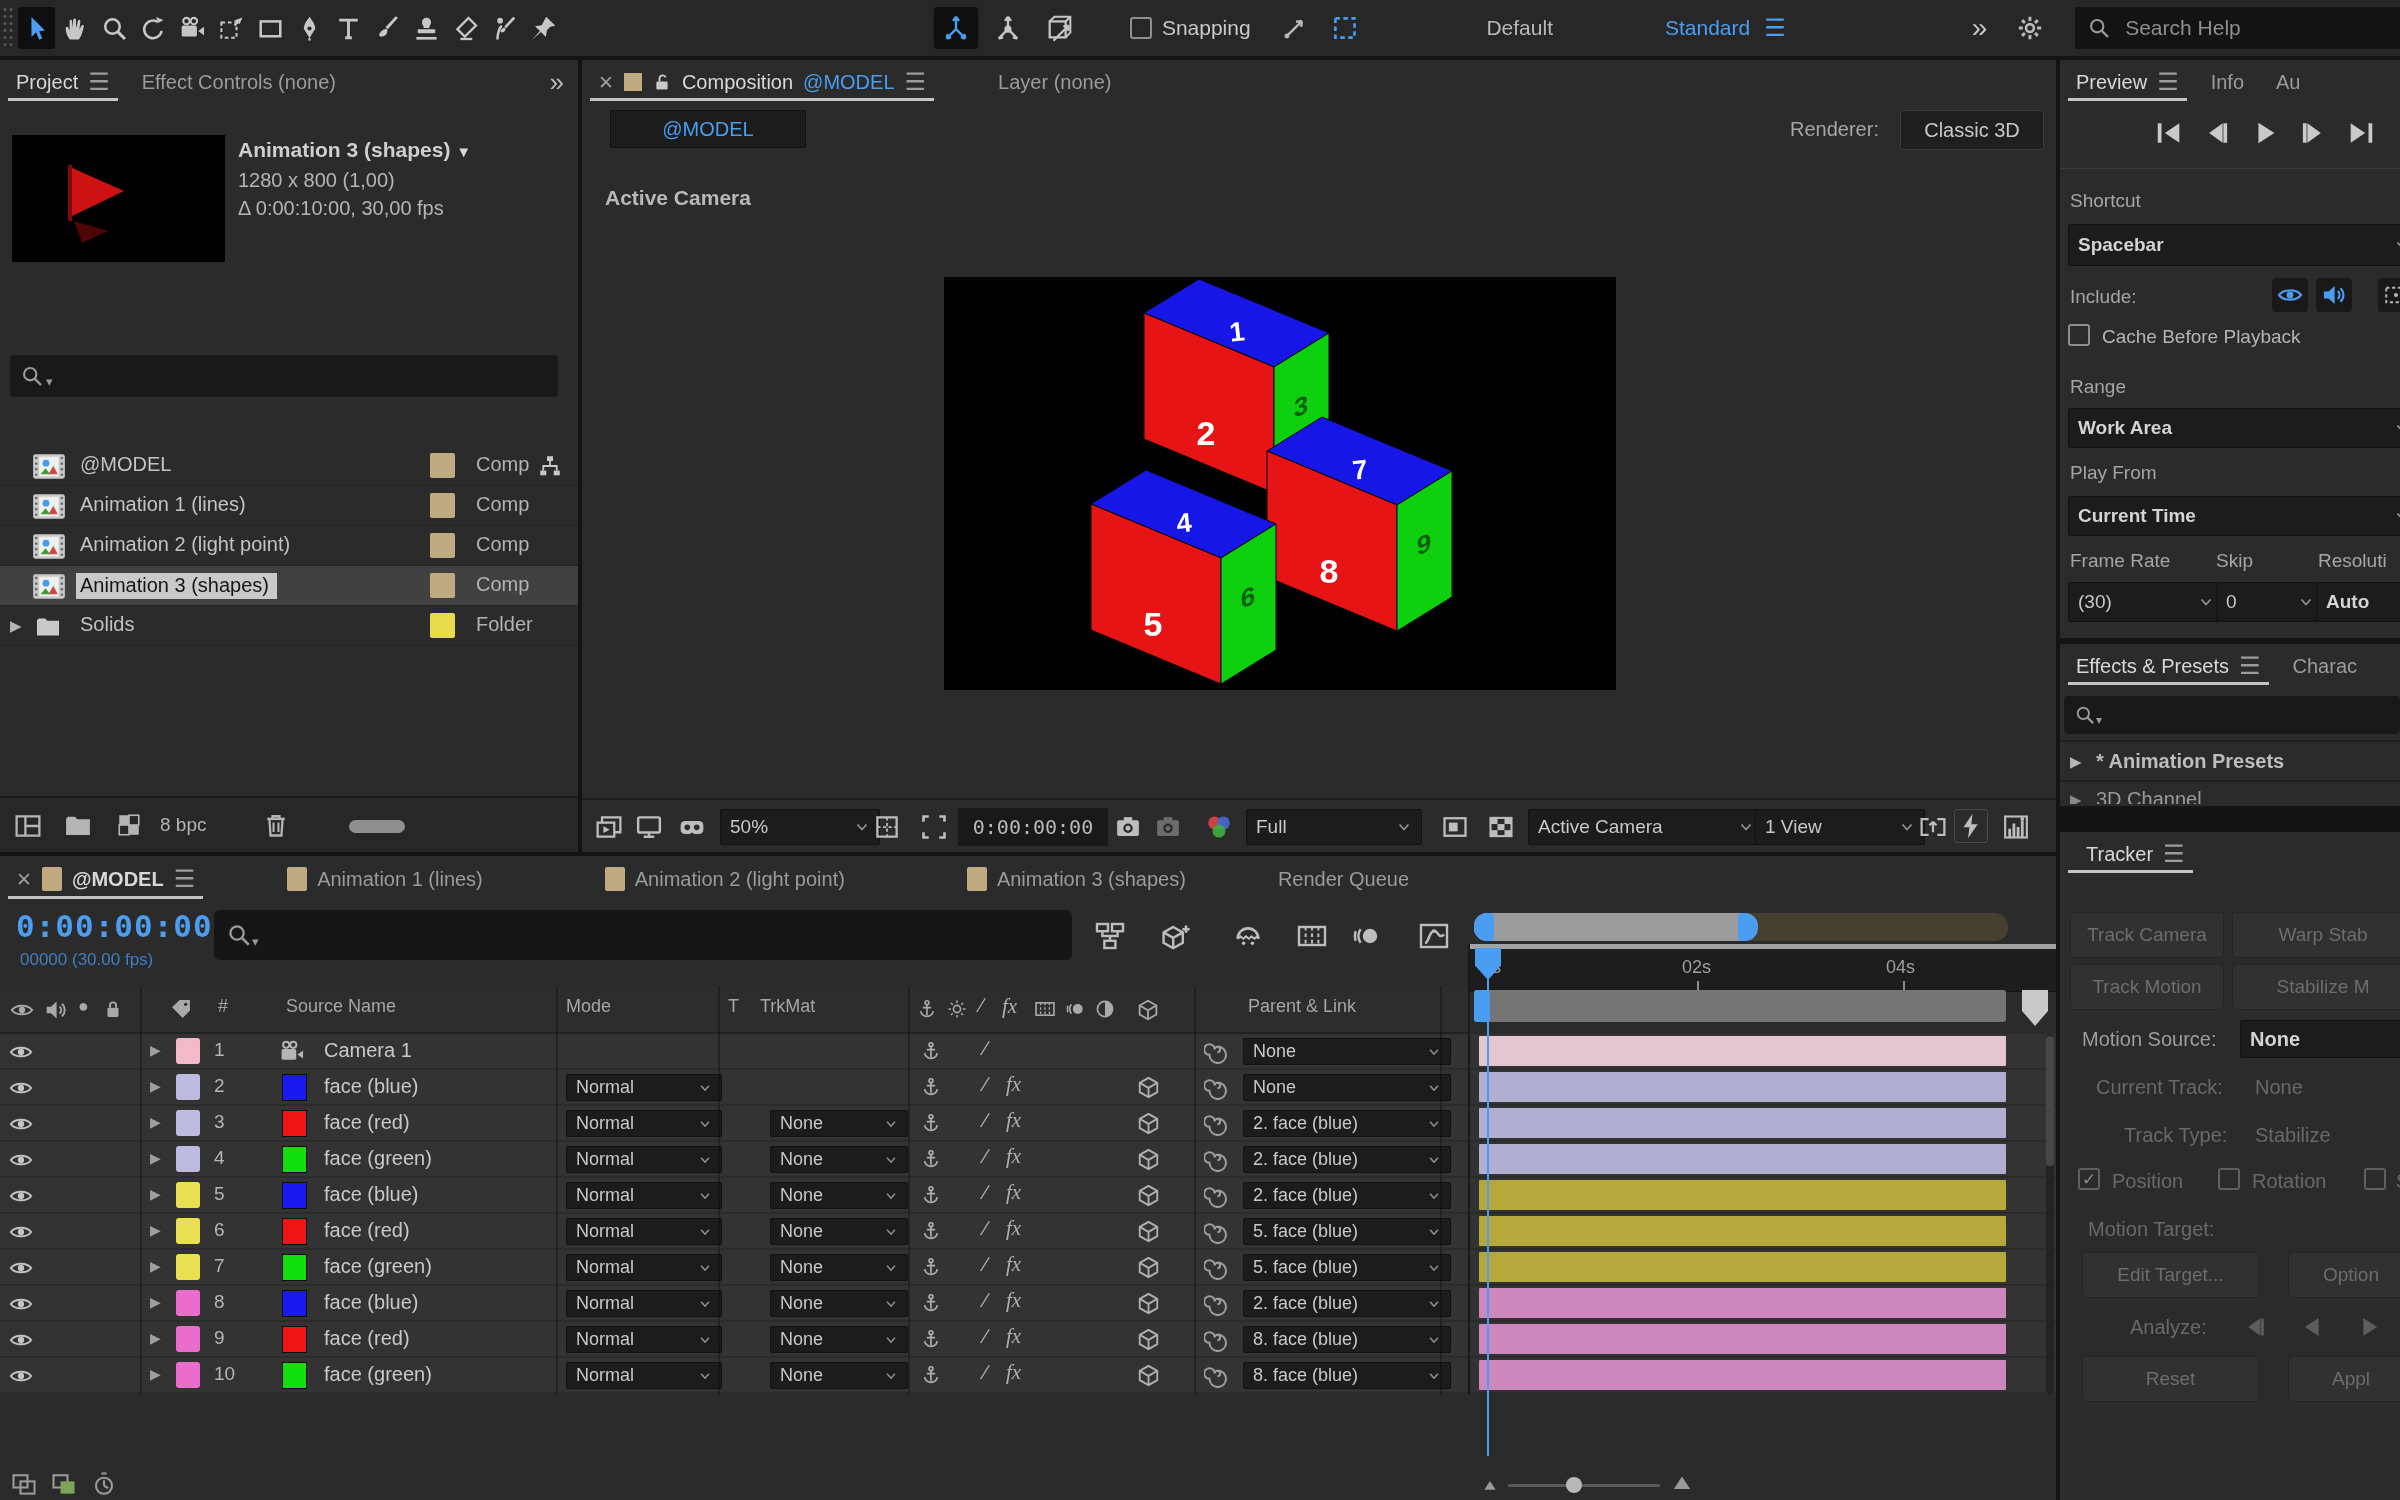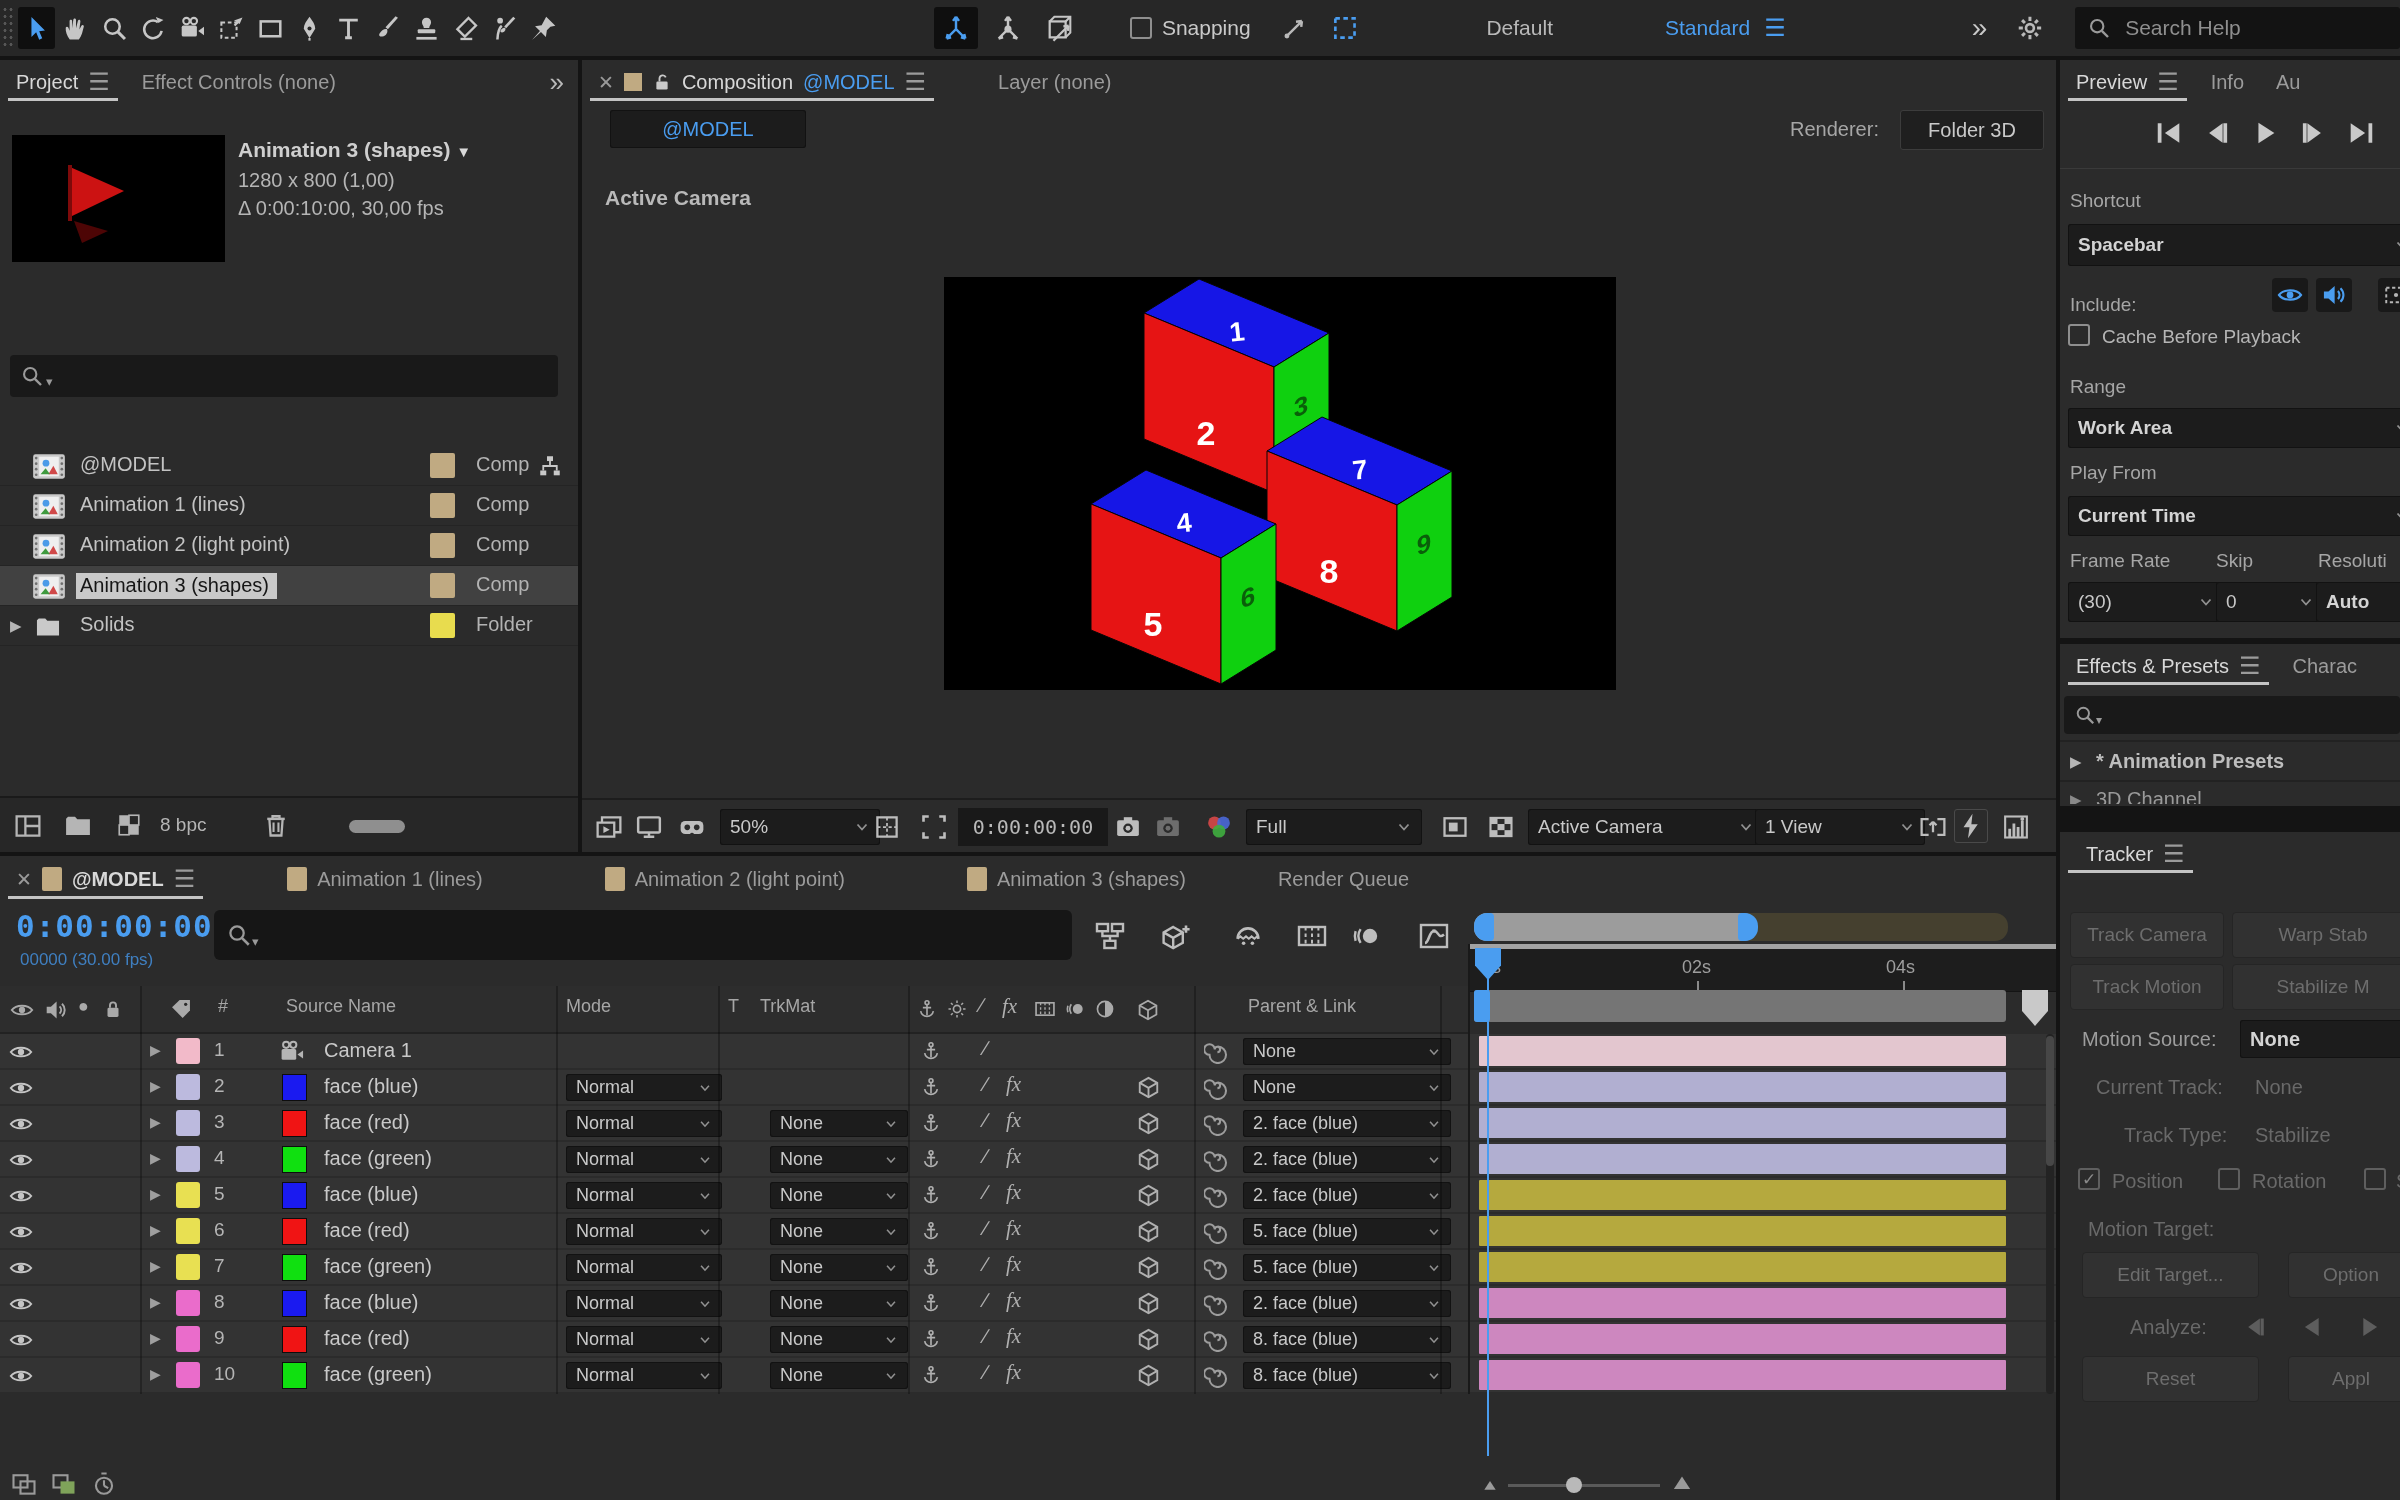--- a/index.html
+++ b/index.html
@@ -423,21 +423,21 @@
       <div class="tab" style="margin-left:40px;">
         <span>Layer (none)</span>
       </div>
     </div>
 
     <div class="abs dd" style="left:28px;top:50px;width:176px;height:38px;background:#1c1c1c;justify-content:center;">
       <span style="color:#4a9df0;font-size:20px;">@MODEL</span>
     </div>
     <span class="lbl" style="left:1208px;top:58px;font-size:20px;">Renderer:</span>
     <div class="abs" style="left:1318px;top:50px;width:142px;height:38px;background:#1f1f1f;border:1px solid #3c3c3c;border-radius:3px;display:flex;align-items:center;justify-content:center;">
-      <span style="color:#c9c9c9;font-size:20px;">Folder 3D</span>
+      <span style="color:#c9c9c9;font-size:20px;">Classic 3D</span>
     </div>
 
     <span class="lbl" style="left:23px;top:126px;color:#b9b9b9;font-size:21px;font-weight:bold;">Active Camera</span>
 
     <div class="abs" style="left:362px;top:217px;width:672px;height:413px;background:#000;">
       <svg id="comp-canvas" width="672" height="413" viewBox="0 0 672 413">
           <rect x="0" y="0" width="672" height="413" fill="#000"></rect>
           <g transform="translate(330,90)">
             <polygon points="0,0 55,-34 -75,-88 -130,-54" fill="#1616e6" stroke="#050505" stroke-width="1"></polygon>
             <polygon points="-130,-54 0,0 0,126 -130,72" fill="#e61414" stroke="#050505" stroke-width="1"></polygon>
@@ -1450,21 +1450,21 @@
       <span class="lbl" style="left:10px;top:130px;">Shortcut</span>
       <div class="dd" style="left:8px;top:164px;width:332px;height:42px;">
         <span style="font-weight:bold;color:#d4d4d4;">Spacebar</span>
         <span class="sp"></span>
           <span class="ic chev8">
             <svg viewBox="0 0 16 16" xmlns="http://www.w3.org/2000/svg">
               <path d="M3.5 5.5 L8 10.5 L12.5 5.5" stroke="currentColor" fill="none" stroke-width="1.8"></path>
             </svg>
           </span>
       </div>
-      <span class="lbl" style="left:10px;top:234px;">Include:</span>
+      <span class="lbl" style="left:10px;top:226px;">Include:</span>
       <span class="ic" style="position:absolute;left:212px;top:218px;width:36px;height:34px;background:#191919;border-radius:4px;padding:4px;box-sizing:border-box;color:#4a9df0;">
           <svg viewBox="0 0 16 16" xmlns="http://www.w3.org/2000/svg">
             <path d="M1.2 8 C4 4.2 12 4.2 14.8 8 C12 11.8 4 11.8 1.2 8 Z" stroke="currentColor" fill="none" stroke-width="1.3"></path>
             <circle cx="8" cy="8" r="2.1" fill="currentColor"></circle>
           </svg>
         </span>
       <span class="ic" style="position:absolute;left:256px;top:218px;width:36px;height:34px;background:#191919;border-radius:4px;padding:4px;box-sizing:border-box;color:#4a9df0;">
           <svg viewBox="0 0 16 16" xmlns="http://www.w3.org/2000/svg">
             <path d="M1.8 5.8 H4.6 L8.4 2.4 V13.6 L4.6 10.2 H1.8 Z" fill="currentColor"></path>
             <path d="M10.4 5.6 A3.4 3.4 0 0 1 10.4 10.4 M12 3.8 A5.8 5.8 0 0 1 12 12.2" stroke="currentColor" fill="none" stroke-width="1.3"></path>

